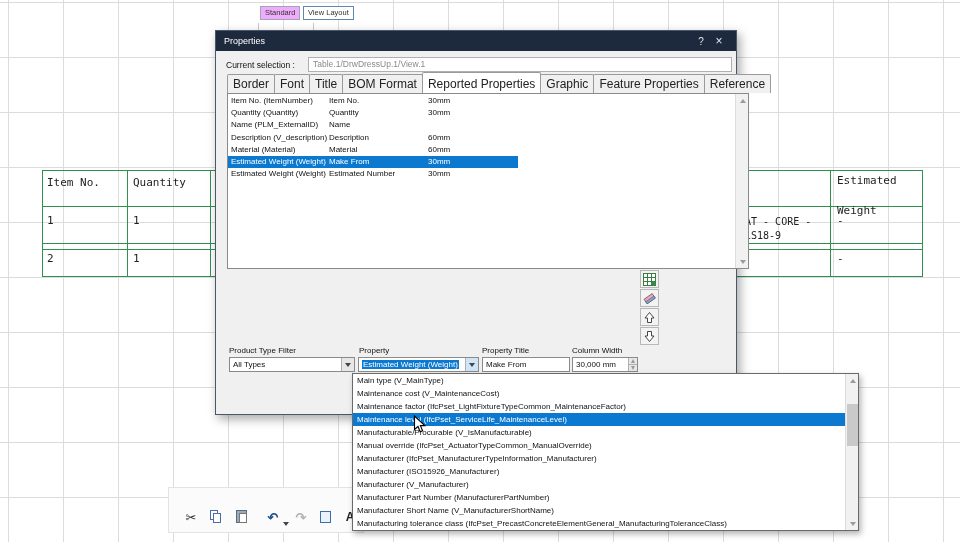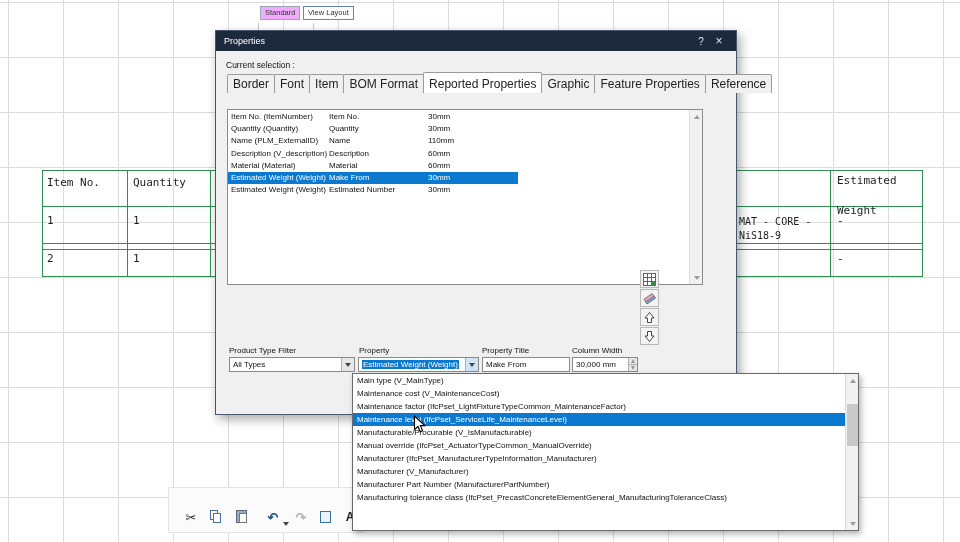--- a/index.html
+++ b/index.html
@@ -46,21 +46,21 @@
     align-items:center;justify-content:center;cursor:default}
   .sel-label{position:absolute;left:10px;top:29px;font-size:8.5px;color:#111}
   .sel-box{position:absolute;left:92px;top:26px;width:424px;height:15px;background:#fff;
     border:1px solid #b0b0b0;font-size:8.5px;color:#8a8a8a;line-height:13px;padding-left:4px;
     white-space:nowrap;overflow:hidden}
   .tabs{position:absolute;left:11px;top:44px;height:18px;display:flex;align-items:flex-end}
   .tab{font-size:12px;padding:2px 5px;background:#f0f0f0;border:1px solid #9a9a9a;
     border-bottom:none;margin-right:-1px;border-radius:2px 2px 0 0;white-space:nowrap;color:#222}
   .tab.active{background:#fff;position:relative;z-index:2;padding-top:4px}
 
-  .list-panel{position:absolute;left:11px;top:78px;width:476px;height:176px;background:#fff;
+  .list-panel{position:absolute;left:11px;top:62px;width:522px;height:176px;background:#fff;
     border:1px solid #8a8a8a}
   .lrows{position:absolute;left:0;top:1px;right:13px}
   .lrow{display:flex;height:12.2px;line-height:12.2px;font-size:8px;color:#111;white-space:nowrap}
   .lrow .c1{width:101px;padding-left:3px;overflow:hidden}
   .lrow .c2{width:99px;overflow:hidden}
   .lrow .c3{flex:1;overflow:hidden}
   .lrow.sel{background:linear-gradient(to right,#0b79d0 0,#0b79d0 290px,#fff 290px);color:#fff}
   .vscroll{position:absolute;right:0;top:0;bottom:0;width:13px;background:#f1f1f1;border-left:1px solid #dcdcdc}
   .sarrow{position:absolute;left:0;width:13px;height:13px;display:flex;align-items:center;justify-content:center}
   .tri-up{width:0;height:0;border-left:3px solid transparent;border-right:3px solid transparent;border-bottom:4px solid #9a9a9a}
@@ -149,25 +149,28 @@
 <span class="tb-icon atool" style="left:341px;top:508px">A</span>
 
 <div class="dialog">
   <div class="titlebar">
     <span class="title">Properties</span>
     <span class="tbtn">?</span>
     <span class="tbtn" style="font-size:12px">×</span>
   </div>
 
   <span class="sel-label">Current selection :</span>
+  <div class="sel-box">
+    <span>Table.1/DrwDressUp.1/View.1</span>
+  </div>
 
   <div class="tabs">
     <span class="tab">Border</span>
     <span class="tab">Font</span>
-    <span class="tab">Item</span>
+    <span class="tab">Title</span>
     <span class="tab">BOM Format</span>
     <span class="tab active">Reported Properties</span>
     <span class="tab">Graphic</span>
     <span class="tab">Feature Properties</span>
     <span class="tab">Reference</span>
   </div>
 
   <div class="list-panel">
     <div class="lrows">
       <div class="lrow">
@@ -176,21 +179,20 @@
           <span class="c3">30mm</span>
       </div>
       <div class="lrow">
         <span class="c1">Quantity (Quantity)</span>
           <span class="c2">Quantity</span>
           <span class="c3">30mm</span>
       </div>
       <div class="lrow">
         <span class="c1">Name (PLM_ExternalID)</span>
           <span class="c2">Name</span>
-          <span class="c3">110mm</span>
       </div>
       <div class="lrow">
         <span class="c1">Description (V_description)</span>
           <span class="c2">Description</span>
           <span class="c3">60mm</span>
       </div>
       <div class="lrow">
         <span class="c1">Material (Material)</span>
           <span class="c2">Material</span>
           <span class="c3">60mm</span>
@@ -282,22 +284,24 @@
 
 <div class="prop-dropdown">
   <div class="dd-items">
     <div class="dd-item">Main type (V_MainType)</div>
     <div class="dd-item">Maintenance cost (V_MaintenanceCost)</div>
     <div class="dd-item">Maintenance factor (IfcPset_LightFixtureTypeCommon_MaintenanceFactor)</div>
     <div class="dd-item hl">Maintenance level (IfcPset_ServiceLife_MaintenanceLevel)</div>
     <div class="dd-item">Manufacturable/Procurable (V_IsManufacturable)</div>
     <div class="dd-item">Manual override (IfcPset_ActuatorTypeCommon_ManualOverride)</div>
     <div class="dd-item">Manufacturer (IfcPset_ManufacturerTypeInformation_Manufacturer)</div>
+    <div class="dd-item">Manufacturer (ISO15926_Manufacturer)</div>
     <div class="dd-item">Manufacturer (V_Manufacturer)</div>
     <div class="dd-item">Manufacturer Part Number (ManufacturerPartNumber)</div>
+    <div class="dd-item">Manufacturer Short Name (V_ManufacturerShortName)</div>
     <div class="dd-item">Manufacturing tolerance class (IfcPset_PrecastConcreteElementGeneral_ManufacturingToleranceClass)</div>
   </div>
   <div class="dd-scroll">
     <span class="sarrow" style="top:0">
         <span class="tri-up"></span>
       </span>
     <span class="dd-thumb"></span>
     <span class="sarrow" style="bottom:0;top:auto">
         <span class="tri-down"></span>
       </span>

